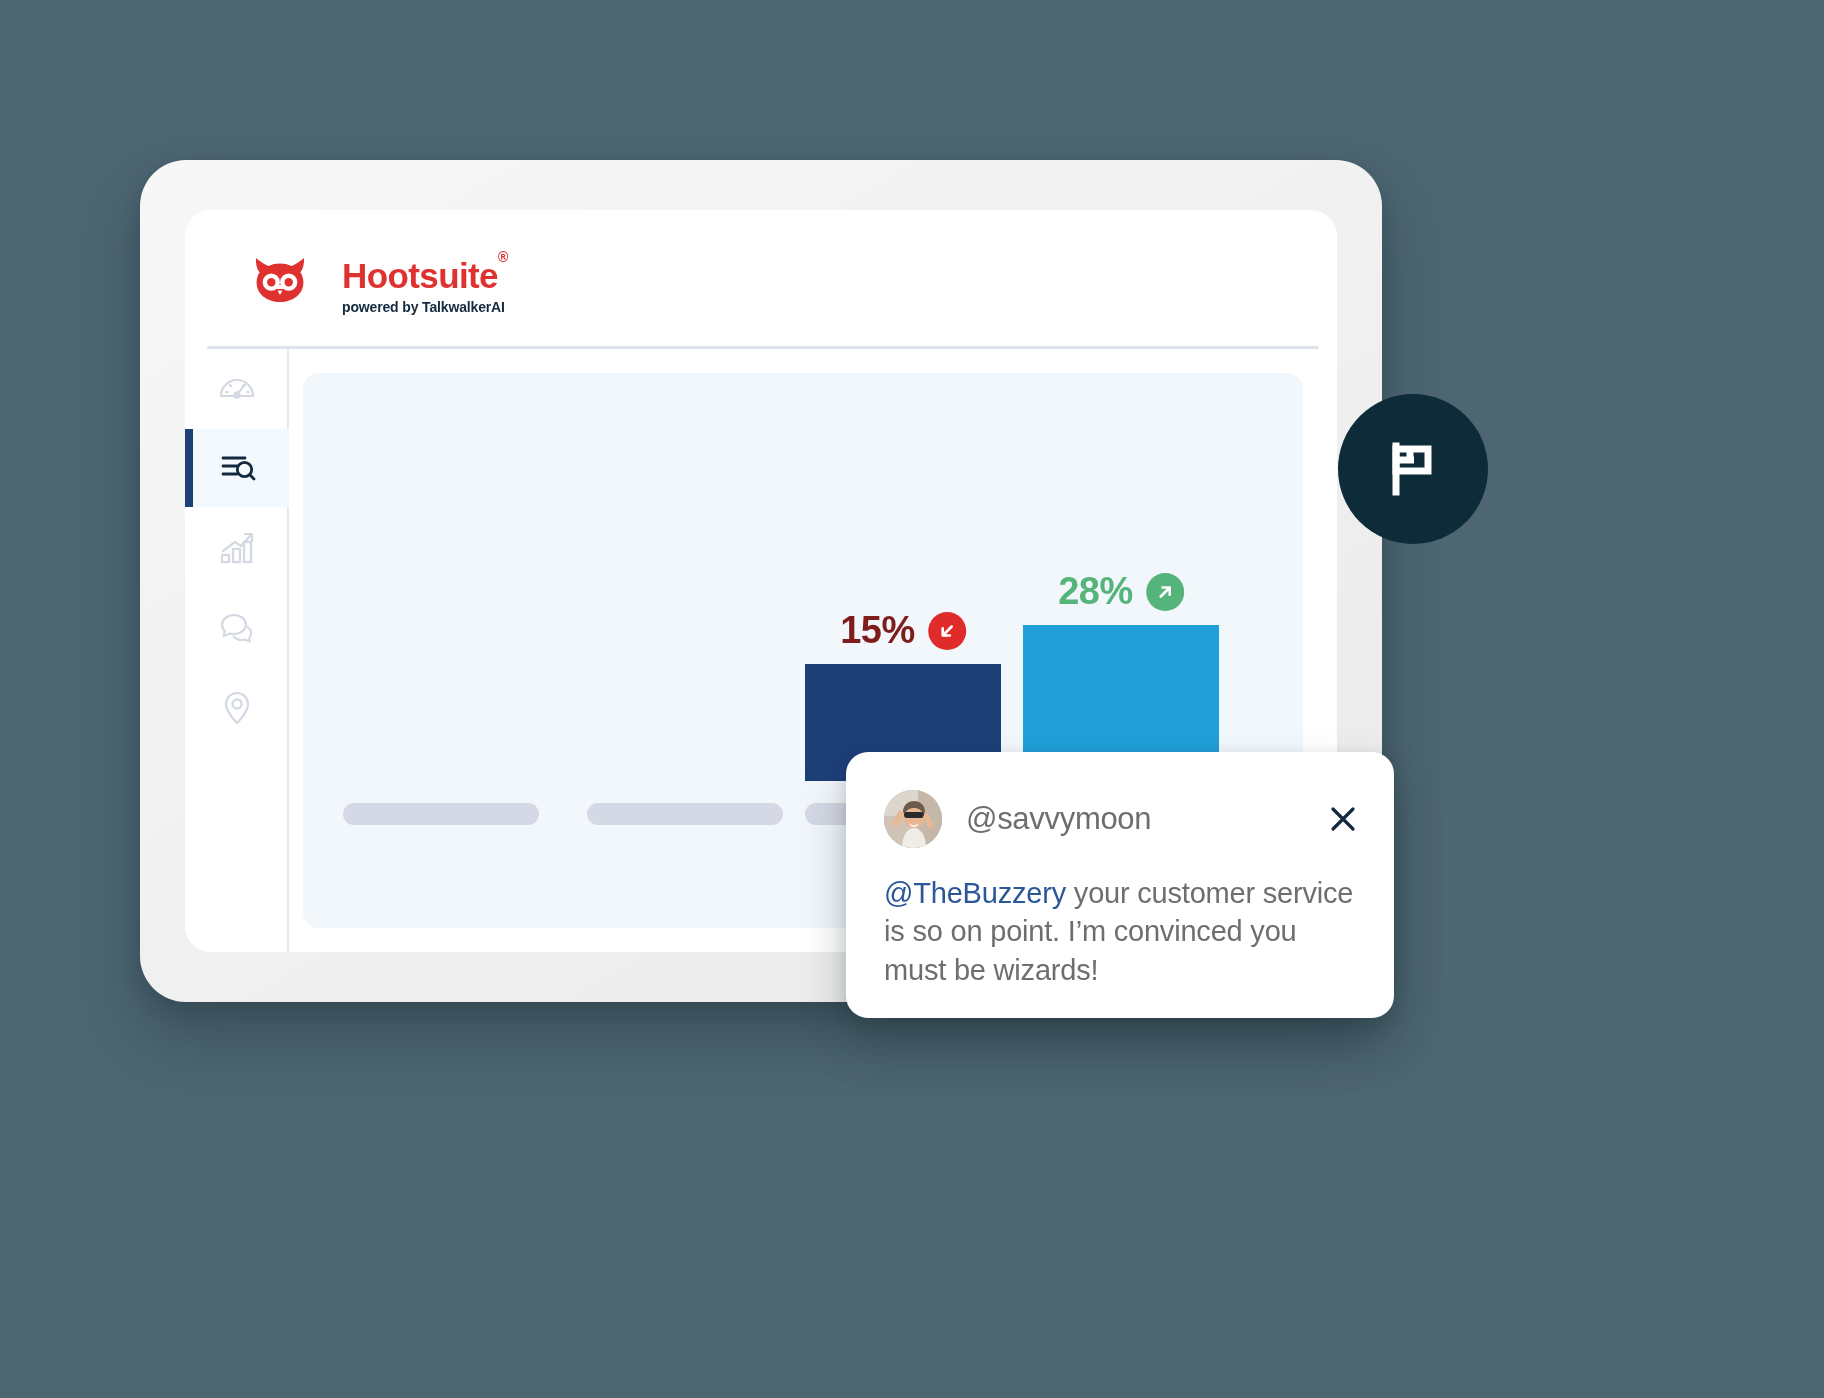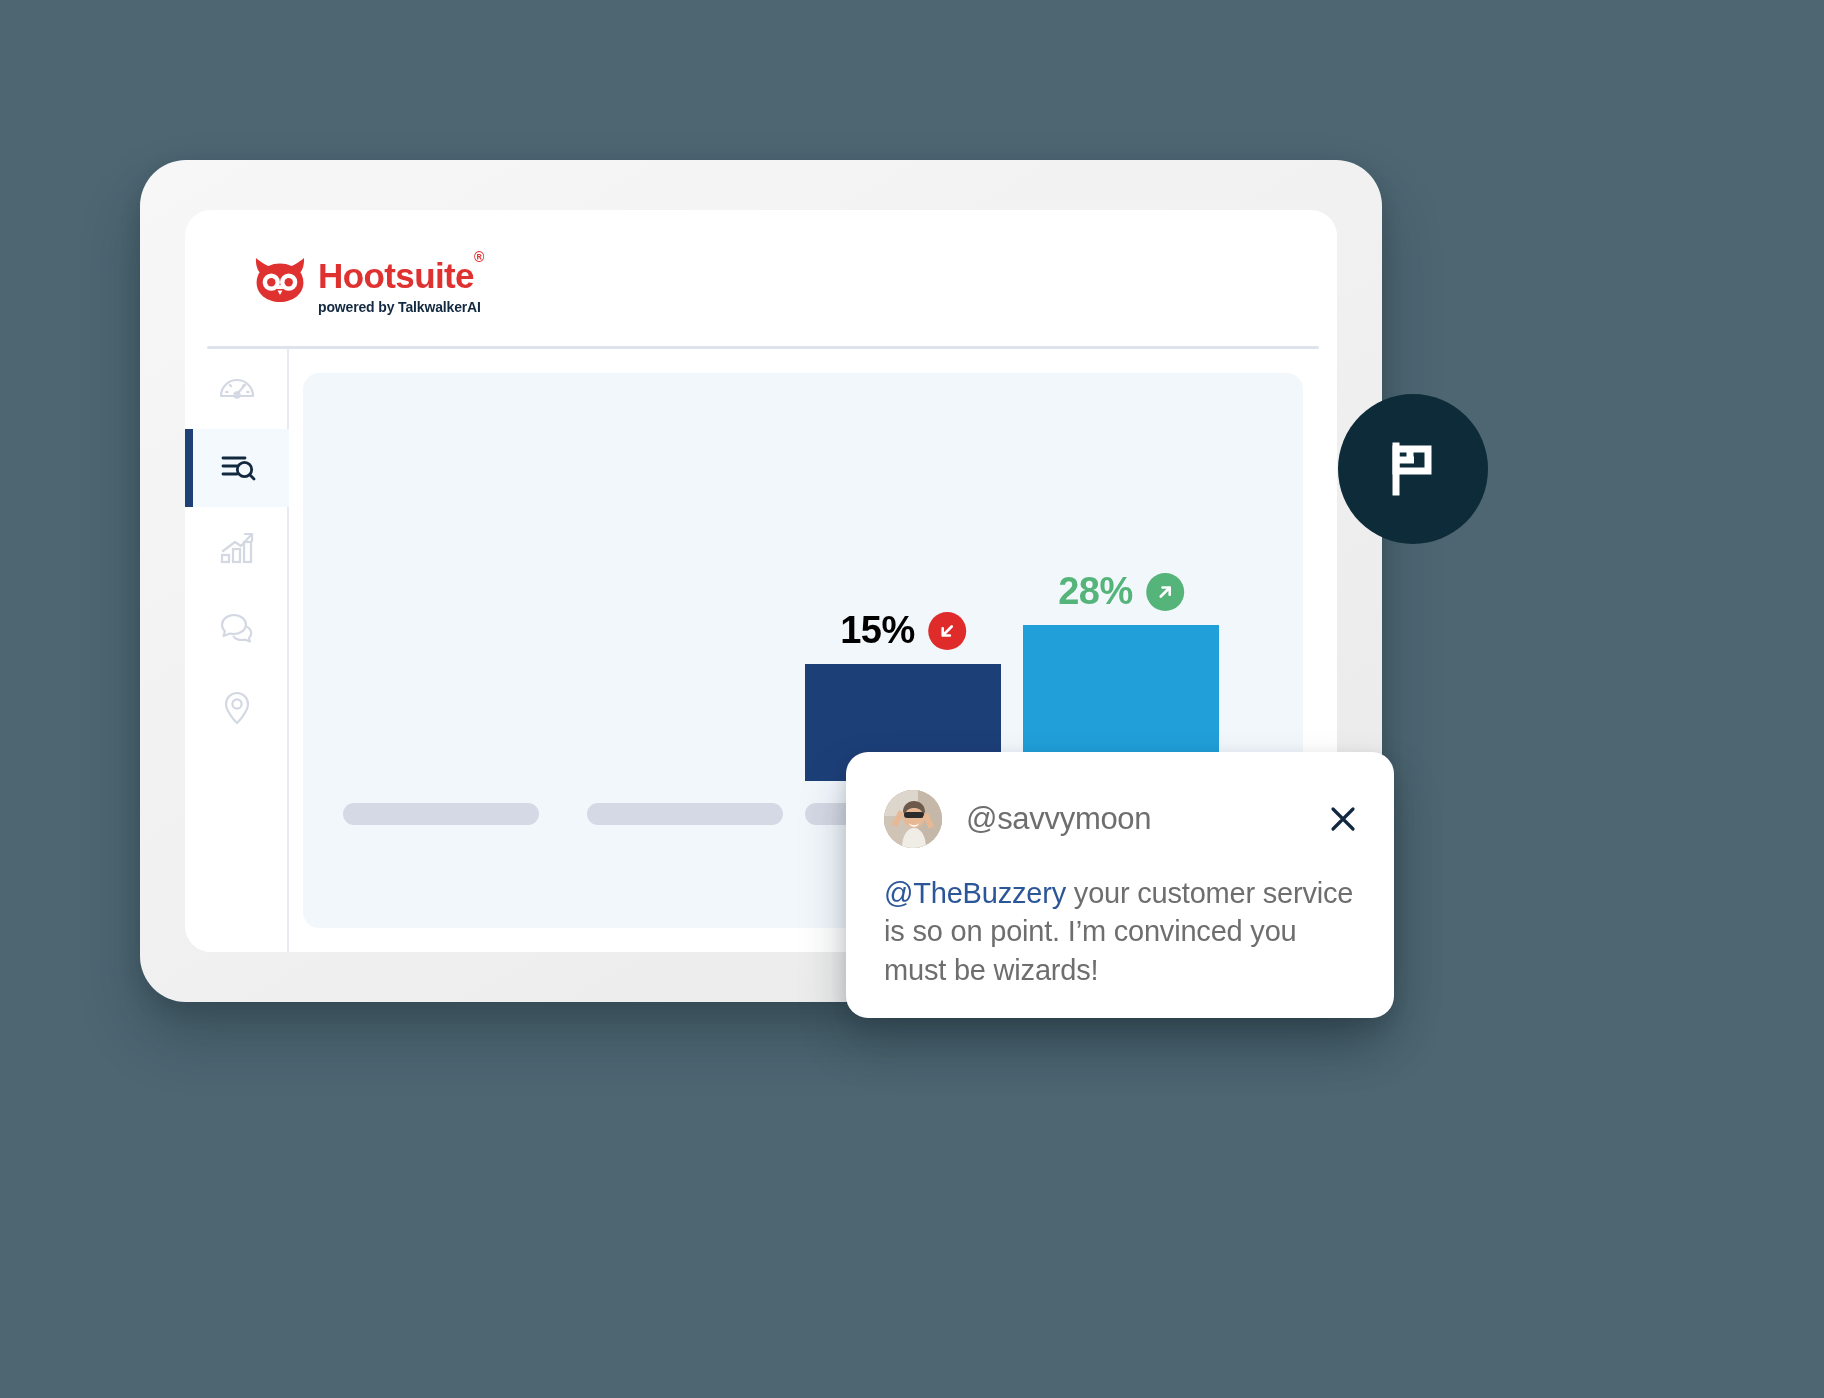--- a/index.html
+++ b/index.html
@@ -32,21 +32,21 @@
   
   .hdr {
     position: absolute; left: 0; top: 0;
     width: 100%; height: 136px;
   }
   .logo-wrap {
     position: absolute; left: 68px; top: 46px;
     display: flex; align-items: flex-start; gap: 11px;
   }
   .owl { width: 54px; height: 48px; display: block; }
-  .logo-text { padding-top: 2px; }
+  .logo-text { padding-top: 2px; margin-left: 24px; }
   .brand {
     font-size: 35px; font-weight: 700; color: #e03131;
     letter-spacing: -.6px; line-height: 1; white-space: nowrap;
   }
   .brand sup { font-size: 14px; font-weight: 700; top:-.95em; position: relative; }
   .tagline {
     font-size: 14px; font-weight: 700; color: #13293f;
     letter-spacing: -.15px; margin-top: 6px; white-space: nowrap;
   }
   .hdr-rule {
@@ -103,21 +103,21 @@
   .bar { width: 100%; display: block; }
   .lbl {
     position: absolute; bottom: 100%;
     left: 50%; transform: translateX(-50%);
     margin-bottom: 12px;
     display: flex; align-items: center; gap: 13px;
     white-space: nowrap;
   }
   .lbl .pct { font-size: 38px; font-weight: 700; letter-spacing: -.5px; }
   .lbl.up   .pct { color: #54b47a; }
-  .lbl.down .pct { color: #000000; }
+  .lbl.down .pct { color: #7f1d1d; }
   .badge {
     width: 38px; height: 38px; border-radius: 50%;
     display: flex; align-items: center; justify-content: center;
     flex: 0 0 auto;
   }
   .lbl.up   .badge { background: #54b47a; }
   .lbl.down .badge { background: #e02b2b; }
   .badge svg { width: 22px; height: 22px; display: block; }
 
   .ph {

